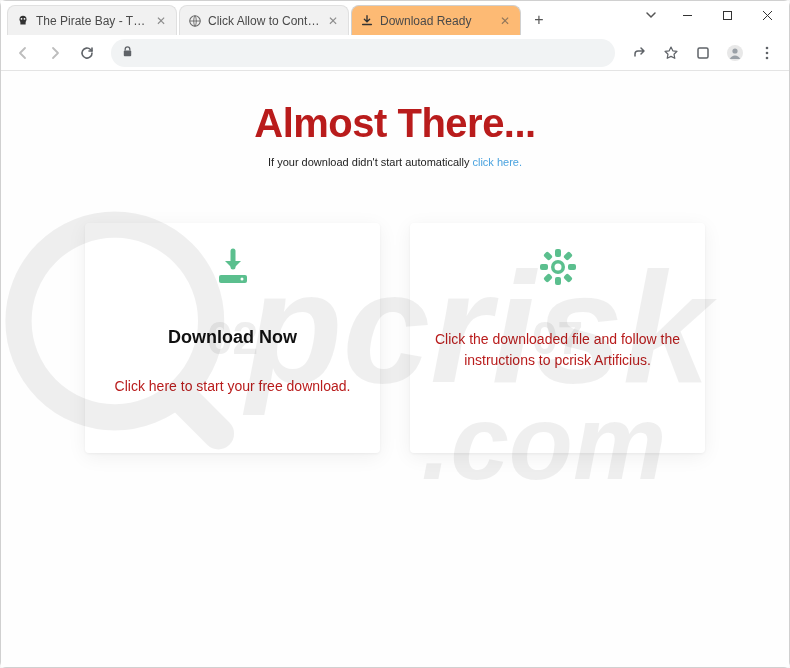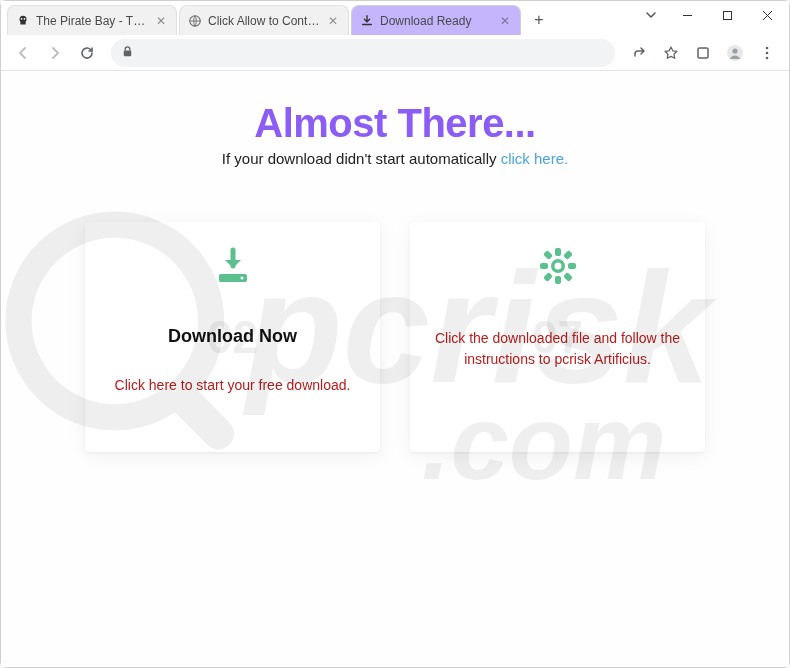--- a/index.html
+++ b/index.html
@@ -46,21 +46,21 @@
     border-top-right-radius: 8px;
     margin-right: 2px;
     font-size: 12px;
     color: #4a4a4a;
     gap: 6px;
     position: relative;
     border: 1px solid #e0e0e0;
     border-bottom: none;
   }
   .tab.active {
-    background: #c4b5fd;
+    background: #fdba74;
     border-color: #d0d0d0;
   }
   .tab .favicon { width: 14px; height: 14px; display:flex; align-items:center; justify-content:center; flex-shrink:0; }
   .tab .title { flex:1; white-space: nowrap; overflow:hidden; text-overflow: ellipsis; }
   .tab .close { width:14px; height:14px; opacity:0.6; display:flex; align-items:center; justify-content:center; font-size:12px; cursor:pointer; }
   .newtab {
     width:24px; height:24px; display:flex; align-items:center; justify-content:center;
     margin-left:4px; margin-bottom:3px; cursor:pointer; color:#555; font-size:16px;
   }
   .win-controls {
@@ -93,28 +93,28 @@
   }
   .page {
     width:100%; height:100%;
     display:flex; flex-direction:column; align-items:center;
     padding-top: 30px;
     position:relative;
   }
   .headline {
     font-size: 40px;
     font-weight: 900;
-    color:#8b5cf6;
+    color:#b91c1c;
     letter-spacing:-0.5px;
     font-family: Arial Black, Arial, sans-serif;
-    margin-bottom: 4px;
+    margin-bottom: 10px;
     text-align:center;
   }
   .sub {
-    font-size: 15px; color:#222; text-align:right;
+    font-size: 11px; color:#222; text-align:right;
   }
   .sub a { color:#4aa3df; text-decoration:none; }
   .cards {
     display:flex; gap:30px; margin-top: 55px; justify-content:center;
     padding: 0 40px;
   }
   .card {
     width: 295px; height: 230px;
     background:#fff; border-radius:4px;
     box-shadow: 0 4px 20px rgba(0,0,0,0.06), 0 1px 3px rgba(0,0,0,0.05);

